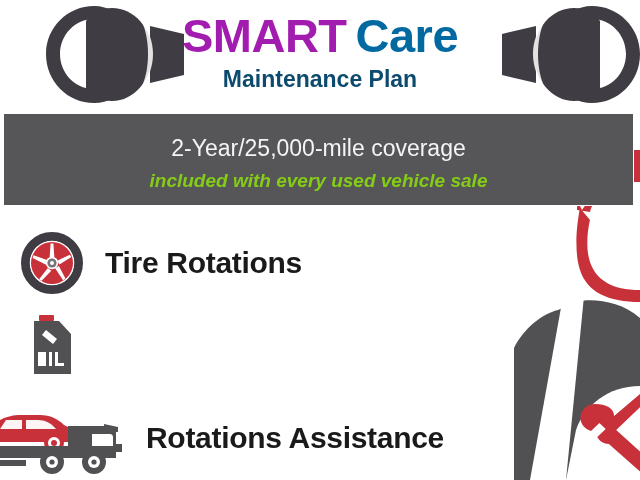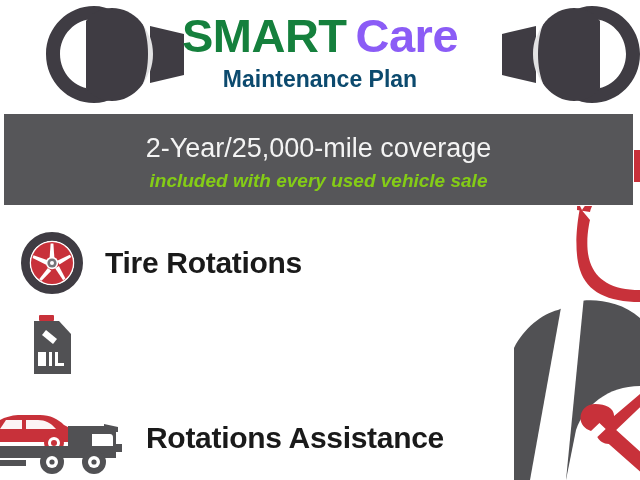--- a/index.html
+++ b/index.html
@@ -42,22 +42,22 @@
     width: 640px;
     text-align: center;
   }
   #brand-line {
     font-size: 47px;
     font-weight: bold;
     letter-spacing: -0.5px;
     line-height: 56px;
     white-space: nowrap;
   }
-  #brand-smart { color: #15803d; }
-  #brand-care  { color: #8b5cf6; margin-left: 9px; }
+  #brand-smart { color: #a21caf; }
+  #brand-care  { color: #0369a1; margin-left: 9px; }
   #brand-sub {
     font-size: 23px;
     font-weight: bold;
     color: #0c4a6e;
     line-height: 30px;
     letter-spacing: 0px;
   }
 
   
   #banner {
@@ -66,21 +66,21 @@
     width: 631px;
     height: 93px;
     background: #565659;
     border: 1px solid #ffffff;
     box-sizing: border-box;
     z-index: 5;
     text-align: center;
     color: #ffffff;
   }
   #banner-title {
-    font-size: 27px;
+    font-size: 23px;
     line-height: 34px;
     padding-top: 17px;
     letter-spacing: 0px;
     color: #f4f4f4;
   }
   #banner-subtitle {
     font-size: 19px;
     font-weight: bold;
     font-style: italic;
     line-height: 26px;

